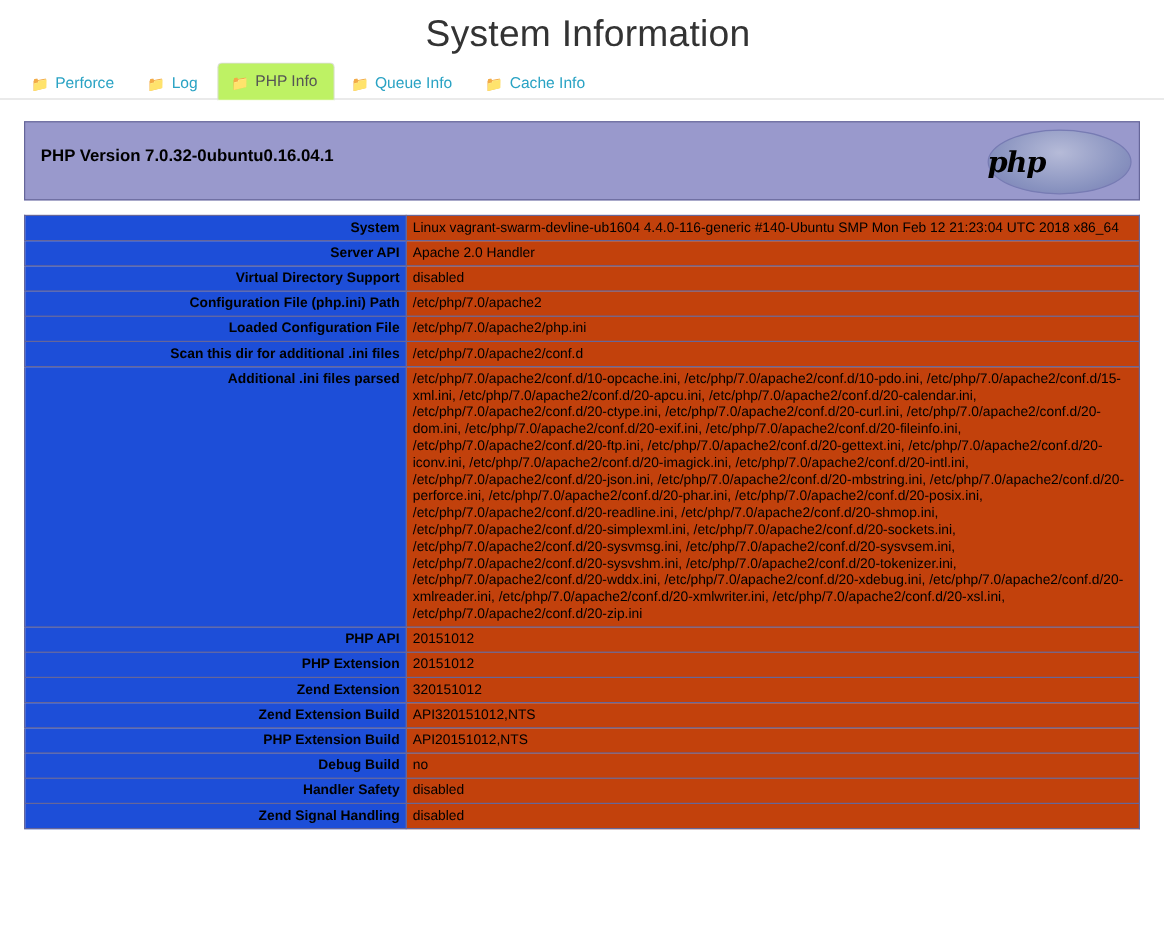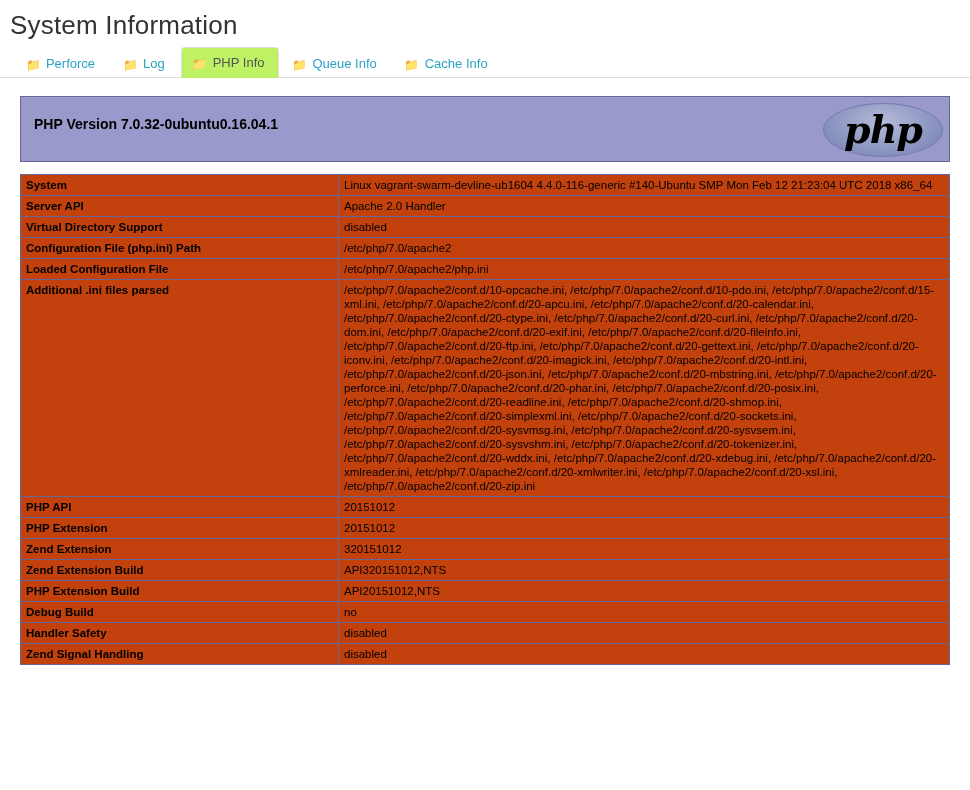--- a/index.html
+++ b/index.html
@@ -10,25 +10,26 @@
   body {
     width: 970px;
     height: 790px;
     font-family: "Liberation Sans", sans-serif;
     font-size: 12px;
     color: #000000;
     overflow: hidden;
   }
   .page-title {
     font-family: "Liberation Sans", sans-serif;
-    font-size: 26px;
+    font-size: 31px;
     font-weight: normal;
     color: #333333;
     margin: 10px 0 6px 10px;
     letter-spacing: 0.2px;
+    text-align: center;
   }
   
   .tabs {
     margin: 0;
     padding: 0 0 0 14px;
     list-style: none;
     border-bottom: 1px solid #dddddd;
     height: 31px;
     box-sizing: border-box;
     position: relative;
@@ -104,46 +105,46 @@
     border: 1px solid #777bb3;
     box-sizing: border-box;
   }
   .php-logo .word {
     position: absolute;
     left: 0;
     top: 0;
     width: 120px;
     height: 54px;
     line-height: 54px;
-    text-align: center;
     font-family: "DejaVu Serif", serif;
     font-style: italic;
     font-weight: bold;
-    font-size: 38px;
+    font-size: 24px;
     color: #000000;
     letter-spacing: -1px;
   }
   table.phpinfo {
     border-collapse: collapse;
     width: 930px;
     margin-top: 12px;
     table-layout: fixed;
   }
   table.phpinfo td {
     border: 1px solid #666699;
     padding: 3px 5px;
     vertical-align: top;
     font-size: 11.5px;
     line-height: 14px;
   }
   td.e {
-    background: #c2410c;
+    background: #1d4ed8;
     font-weight: bold;
     width: 307px;
     color: #000000;
+    text-align: right;
   }
   td.v {
     background: #c2410c;
     color: #000000;
     word-wrap: break-word;
   }
 </style>
 </head>
 <body>
 
@@ -175,20 +176,24 @@
         </tr>
         <tr>
           <td class="e">Configuration File (php.ini) Path</td>
           <td class="v">/etc/php/7.0/apache2</td>
         </tr>
         <tr>
           <td class="e">Loaded Configuration File</td>
           <td class="v">/etc/php/7.0/apache2/php.ini</td>
         </tr>
         <tr>
+          <td class="e">Scan this dir for additional .ini files</td>
+          <td class="v">/etc/php/7.0/apache2/conf.d</td>
+        </tr>
+        <tr>
           <td class="e">Additional .ini files parsed</td>
           <td class="v">/etc/php/7.0/apache2/conf.d/10-opcache.ini, /etc/php/7.0/apache2/conf.d/10-pdo.ini, /etc/php/7.0/apache2/conf.d/15-xml.ini, /etc/php/7.0/apache2/conf.d/20-apcu.ini, /etc/php/7.0/apache2/conf.d/20-calendar.ini, /etc/php/7.0/apache2/conf.d/20-ctype.ini, /etc/php/7.0/apache2/conf.d/20-curl.ini, /etc/php/7.0/apache2/conf.d/20-dom.ini, /etc/php/7.0/apache2/conf.d/20-exif.ini, /etc/php/7.0/apache2/conf.d/20-fileinfo.ini, /etc/php/7.0/apache2/conf.d/20-ftp.ini, /etc/php/7.0/apache2/conf.d/20-gettext.ini, /etc/php/7.0/apache2/conf.d/20-iconv.ini, /etc/php/7.0/apache2/conf.d/20-imagick.ini, /etc/php/7.0/apache2/conf.d/20-intl.ini, /etc/php/7.0/apache2/conf.d/20-json.ini, /etc/php/7.0/apache2/conf.d/20-mbstring.ini, /etc/php/7.0/apache2/conf.d/20-perforce.ini, /etc/php/7.0/apache2/conf.d/20-phar.ini, /etc/php/7.0/apache2/conf.d/20-posix.ini, /etc/php/7.0/apache2/conf.d/20-readline.ini, /etc/php/7.0/apache2/conf.d/20-shmop.ini, /etc/php/7.0/apache2/conf.d/20-simplexml.ini, /etc/php/7.0/apache2/conf.d/20-sockets.ini, /etc/php/7.0/apache2/conf.d/20-sysvmsg.ini, /etc/php/7.0/apache2/conf.d/20-sysvsem.ini, /etc/php/7.0/apache2/conf.d/20-sysvshm.ini, /etc/php/7.0/apache2/conf.d/20-tokenizer.ini, /etc/php/7.0/apache2/conf.d/20-wddx.ini, /etc/php/7.0/apache2/conf.d/20-xdebug.ini, /etc/php/7.0/apache2/conf.d/20-xmlreader.ini, /etc/php/7.0/apache2/conf.d/20-xmlwriter.ini, /etc/php/7.0/apache2/conf.d/20-xsl.ini, /etc/php/7.0/apache2/conf.d/20-zip.ini</td>
         </tr>
         <tr>
           <td class="e">PHP API</td>
           <td class="v">20151012</td>
         </tr>
         <tr>
           <td class="e">PHP Extension</td>
           <td class="v">20151012</td>

